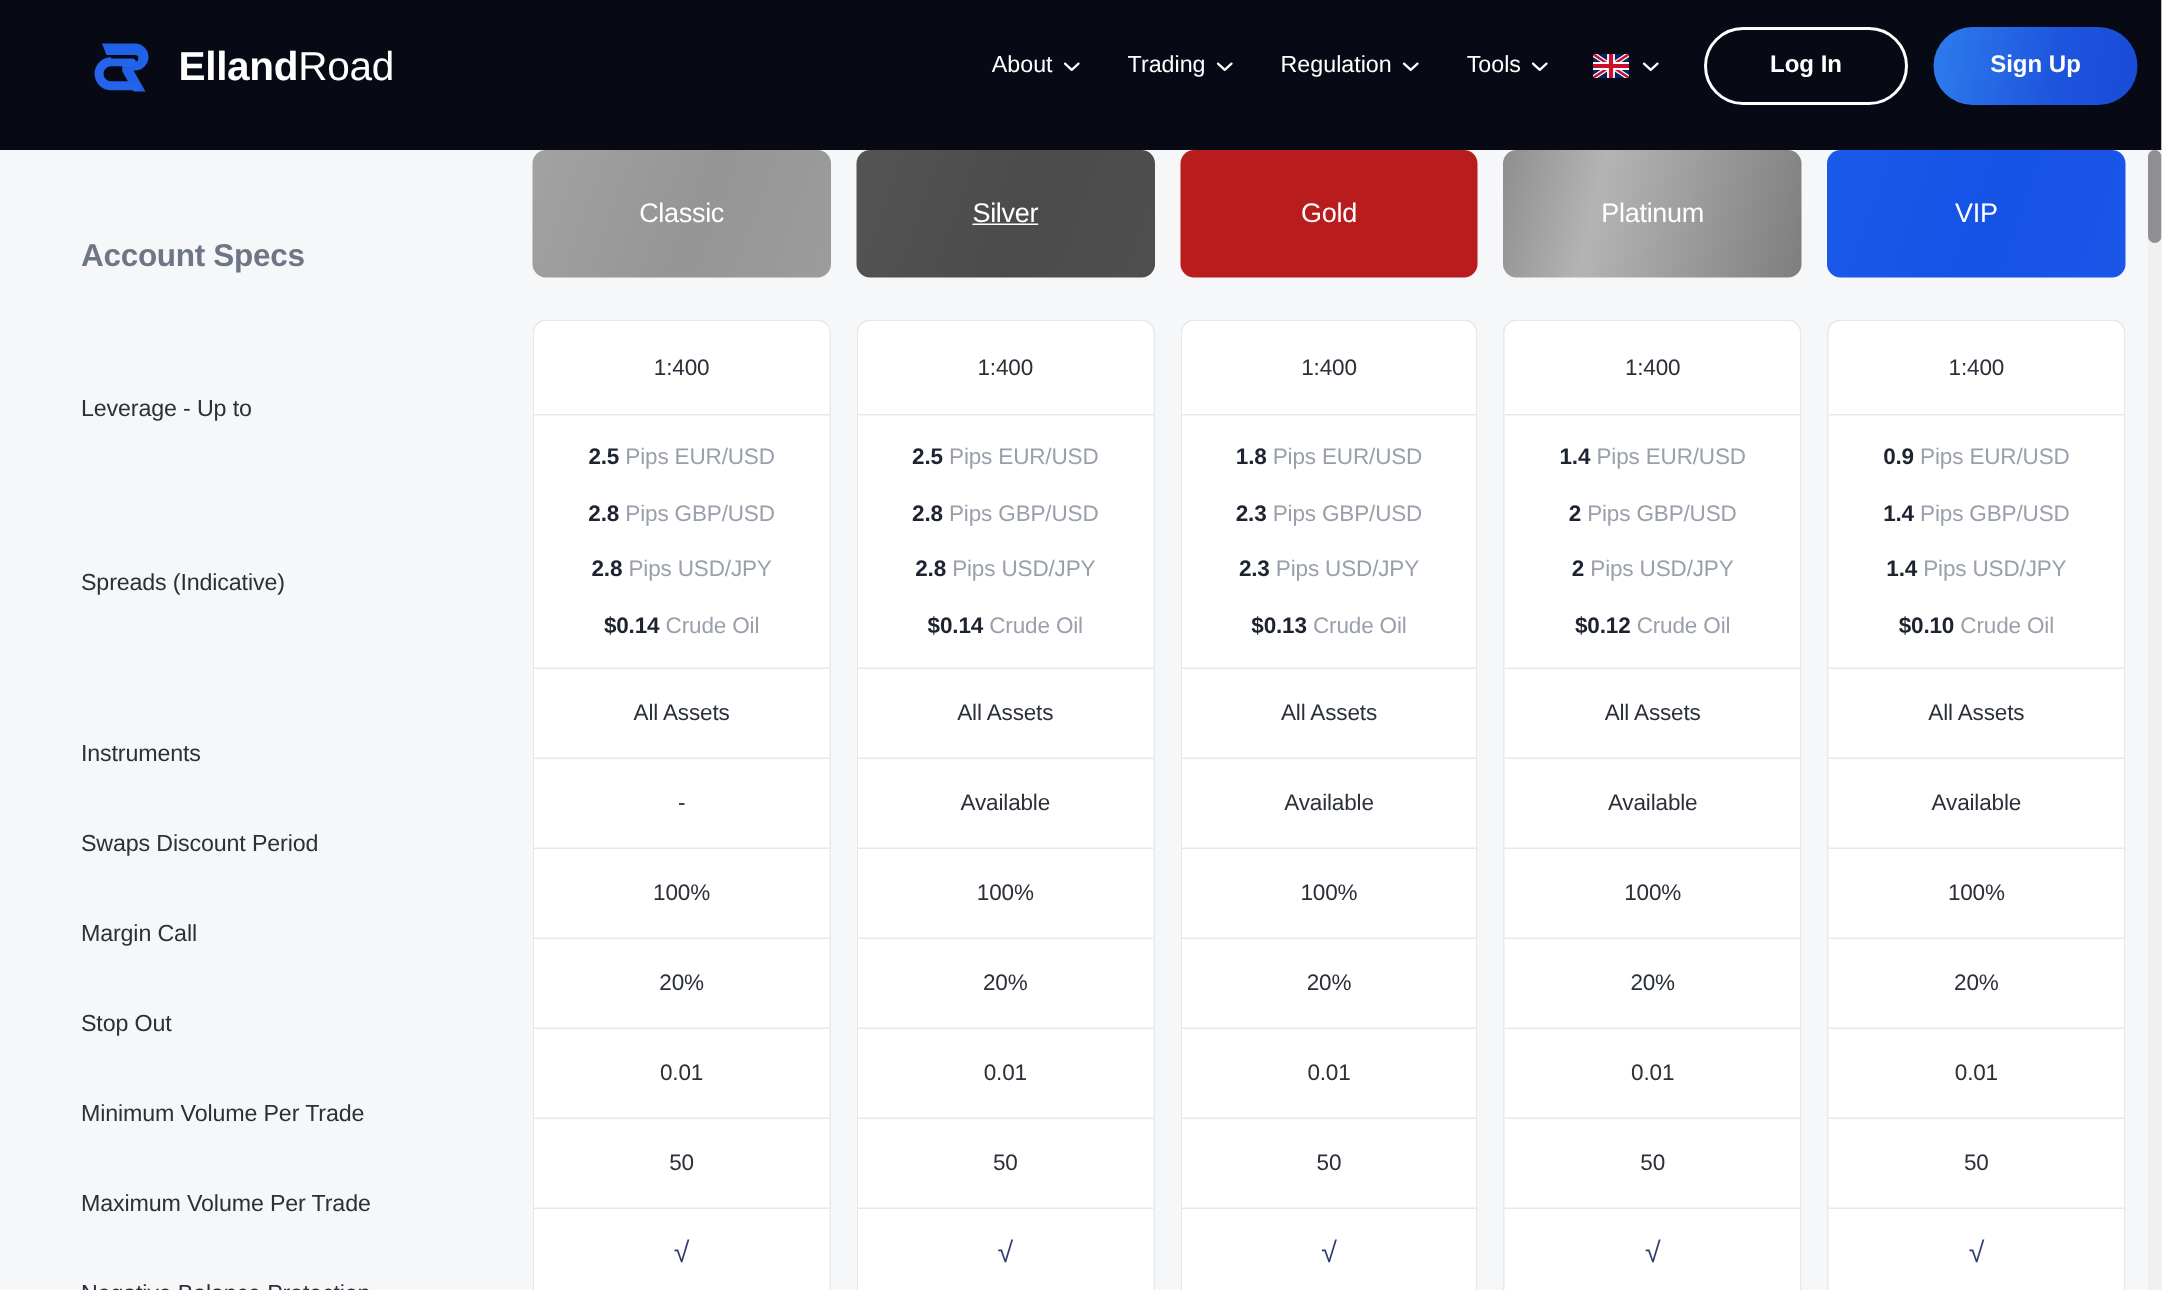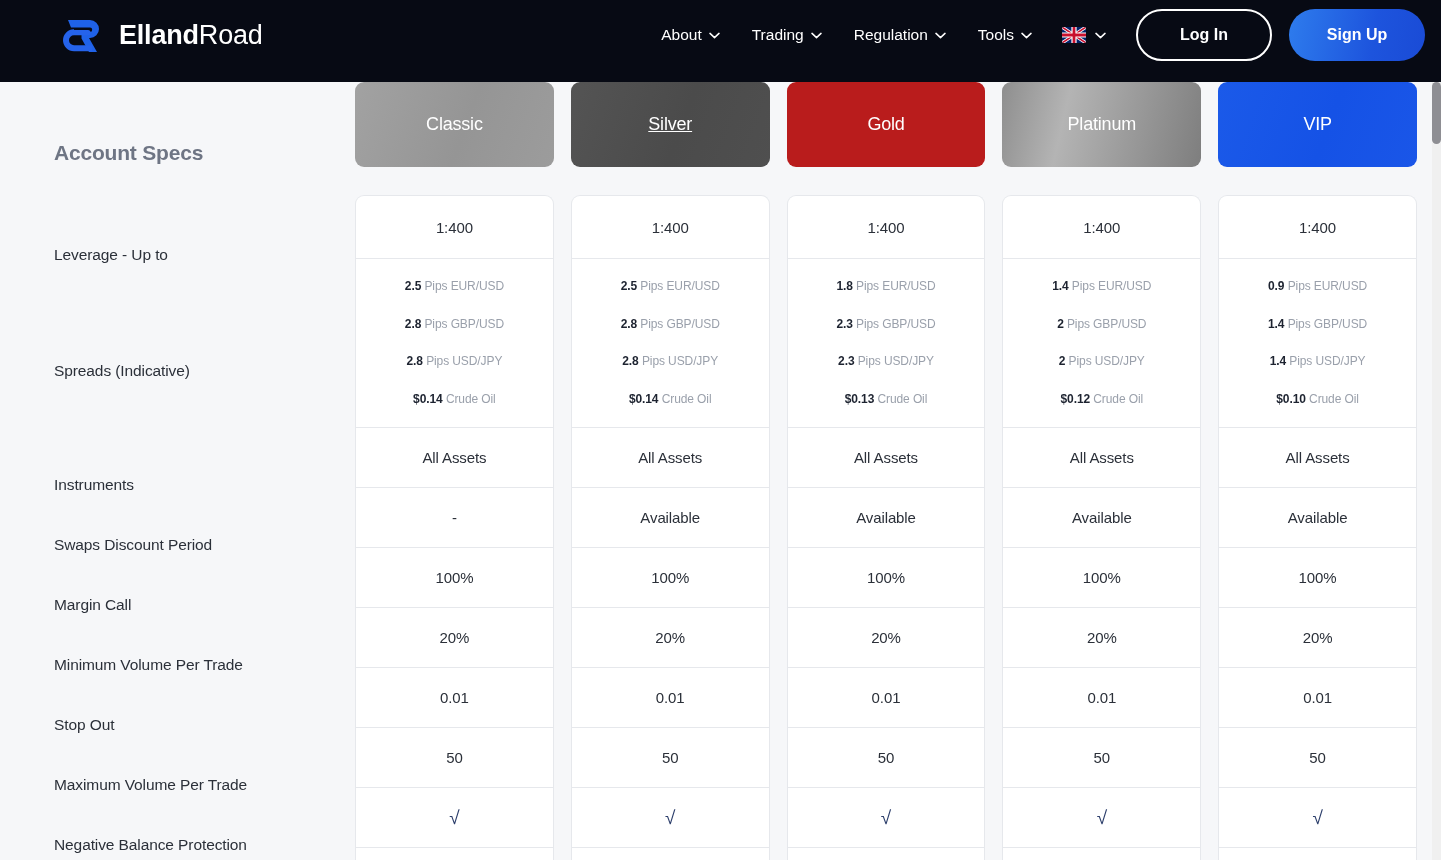--- a/index.html
+++ b/index.html
@@ -12,21 +12,21 @@
 
   body {
     font-family: "Liberation Sans", sans-serif;
     background: #f6f7f9;
     color: #2c3038;
     -webkit-font-smoothing: antialiased;
   }
 
   
   .site-header {
-    height: 82px;
+    height: 100px;
     background: #070a14;
     display: flex;
     align-items: center;
     padding: 0 16px 12px 58px;
     position: relative;
   }
 
   .brand {
     display: flex;
     align-items: center;
@@ -214,21 +214,21 @@
     letter-spacing: -0.1px;
     text-align: center;
   }
 
   .cell.spread {
     gap: 0;
     padding: 10px 0;
   }
 
   .spread-line {
-    font-size: 12px;
+    font-size: 15px;
     line-height: 37.5px;
     white-space: nowrap;
   }
   .spread-line .num {
     color: #1d2330;
     font-weight: 700;
   }
   .spread-line .unit {
     color: #9aa0ab;
     font-weight: 400;
@@ -346,22 +346,22 @@
   <div class="specs-table">
 
     <div class="label-col">
       <div class="specs-title">Account Specs</div>
       <div class="label-spacer-top"></div>
       <div class="label-cell h-leverage">Leverage - Up to</div>
       <div class="label-cell h-spreads">Spreads (Indicative)</div>
       <div class="label-cell h-std">Instruments</div>
       <div class="label-cell h-std">Swaps Discount Period</div>
       <div class="label-cell h-std">Margin Call</div>
+      <div class="label-cell h-std">Stop Out</div>
       <div class="label-cell h-std">Minimum Volume Per Trade</div>
-      <div class="label-cell h-std">Stop Out</div>
       <div class="label-cell h-std">Maximum Volume Per Trade</div>
       <div class="label-cell h-std">Negative Balance Protection</div>
 
     </div>
 
     <div class="plans">
 
       <div class="plan-col">
         <div class="plan-head" style="background:linear-gradient(110deg,#a2a2a2 0%,#959595 55%,#9c9c9c 100%);">Classic</div>
         <div class="plan-body">

